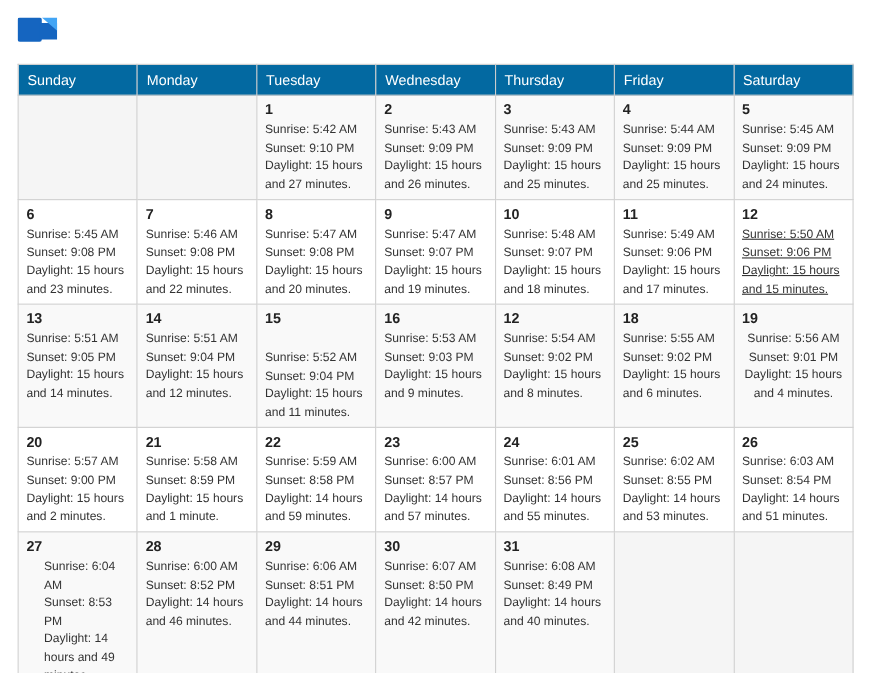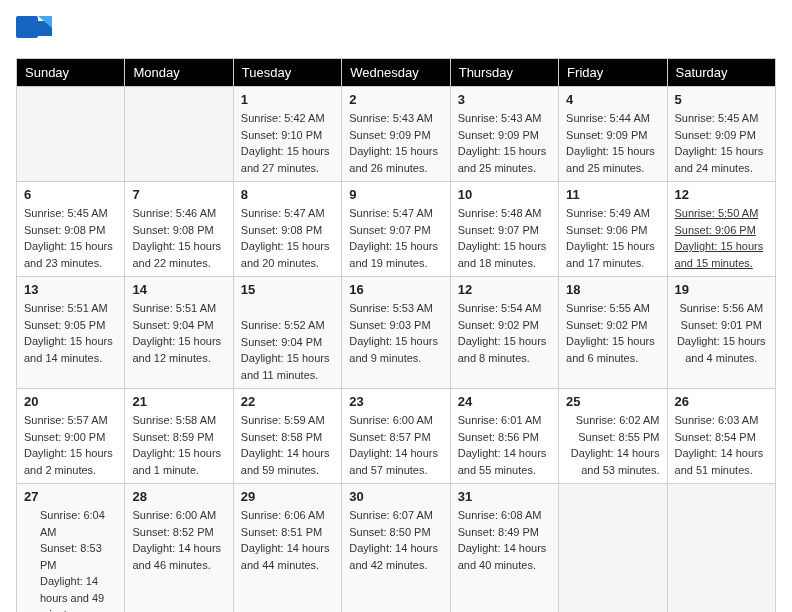--- a/index.html
+++ b/index.html
@@ -25,21 +25,21 @@
     .logo-text-blue { font-size: 15px; font-weight: bold; color: #1565c0; }
     .title-block { text-align: right; }
     .title-month { font-size: 38px; color: #333; font-weight: normal; }
     .title-location { font-size: 16px; color: #555; }
     table {
       width: 100%;
       border-collapse: collapse;
       font-size: 11px;
     }
     thead tr th {
-      background-color: #000000;
+      background-color: #0369a1;
       color: #fff;
       padding: 6px 8px;
       text-align: left;
       font-size: 13px;
       font-weight: normal;
       border: 1px solid #ccc;
     }
     tbody tr td {
       border: 1px solid #d0d0d0;
       vertical-align: top;
@@ -247,21 +247,21 @@
 Daylight: 14 hours and 57 minutes.</div>
         </td>
         <td>
           <span class="day-num">24</span>
           <div class="day-info" style="white-space: pre-line;">Sunrise: 6:01 AM
 Sunset: 8:56 PM
 Daylight: 14 hours and 55 minutes.</div>
         </td>
         <td>
           <span class="day-num">25</span>
-          <div class="day-info" style="white-space: pre-line; text-align: right;">Sunrise: 6:02 AM
+          <div class="day-info" style="white-space: pre-line;">Sunrise: 6:02 AM
 Sunset: 8:55 PM
 Daylight: 14 hours and 53 minutes.</div>
         </td>
         <td>
           <span class="day-num">26</span>
           <div class="day-info" style="white-space: pre-line;">Sunrise: 6:03 AM
 Sunset: 8:54 PM
 Daylight: 14 hours and 51 minutes.</div>
         </td>
       </tr>

